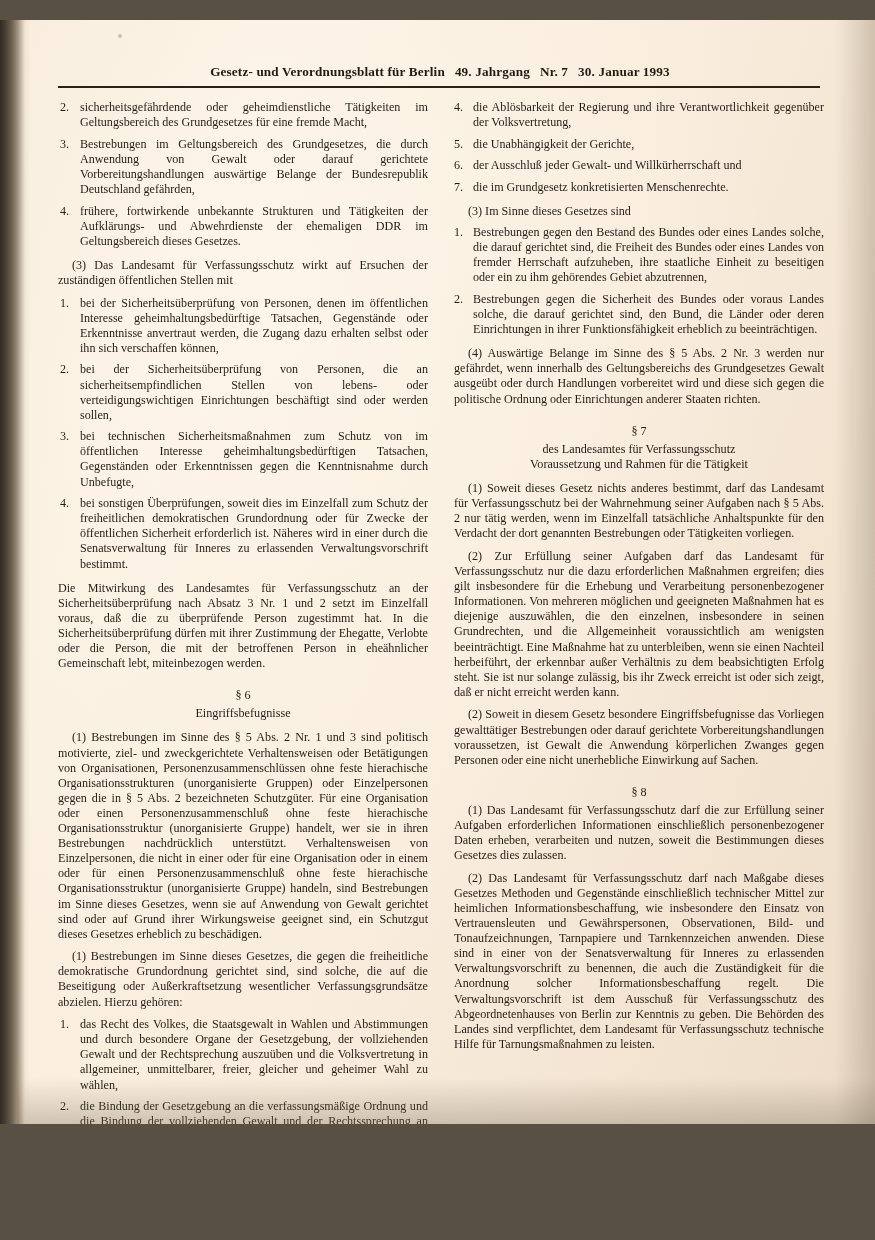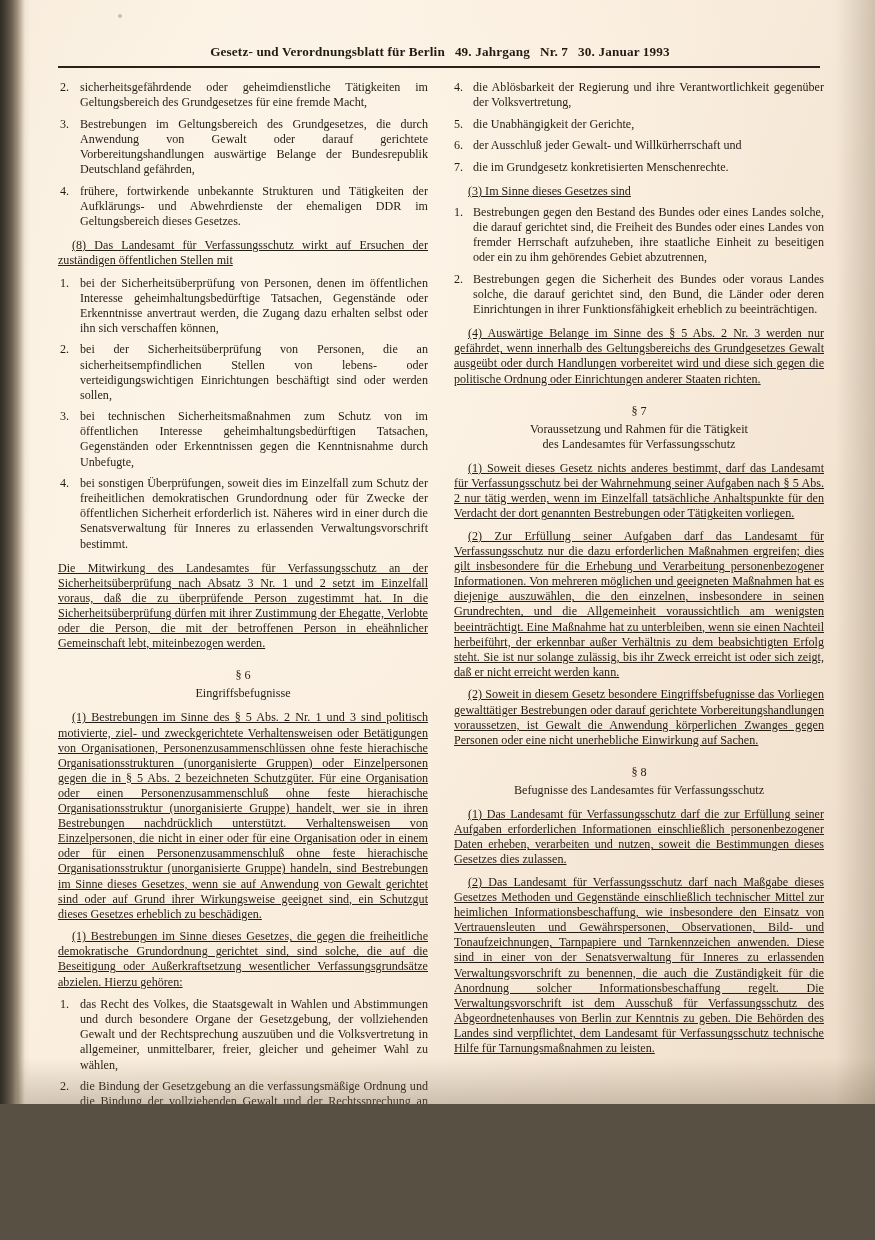--- a/index.html
+++ b/index.html
@@ -16,20 +16,21 @@
 
   
   .scan {
     position: relative;
     width: 875px;
     height: 1104px;
     background:
       radial-gradient(ellipse at 30% 25%, rgba(255,250,240,0.55) 0%, rgba(255,250,240,0) 60%),
       linear-gradient(110deg, #f6e9d8 0%, #fbf0e1 22%, #f9ecdc 55%, #f3e4d2 80%, #ecdcc8 100%);
     overflow: hidden;
+    margin-top: 20px;
   }
   
   .scan-edge {
     position: absolute;
     left: 0; top: 0;
     width: 17px; height: 1240px;
     background: linear-gradient(90deg,#2f2a24 0%, #4a4238 35%, #6d6252 70%, #9c8d77 100%);
     z-index: 5;
   }
   .scan-edge-b {
@@ -112,21 +113,20 @@
     text-justify: inter-word;
     color: #241d15;
     -webkit-hyphens: none;
     hyphens: none;
   }
 
   
   p.para {
     margin: 0 0 7.5px 0;
     text-indent: 14px;
-    text-decoration: underline;
   }
   p.para.flush { text-indent: 0; }
   p.para.tight { margin-bottom: 6px; }
   p.spacer-top { margin-top: 9px; }
 
   
   ol.numlist {
     list-style: none;
     margin: 0 0 7px 0;
     padding: 0;
@@ -203,21 +203,21 @@
           <li>
             <span class="li-num">3.</span>
             <span>Bestrebungen im Geltungsbereich des Grundgesetzes, die durch Anwendung von Gewalt oder darauf gerichtete Vorbereitungshandlungen auswärtige Belange der Bundesrepublik Deutschland gefährden,</span>
           </li>
           <li>
             <span class="li-num">4.</span>
             <span>frühere, fortwirkende unbekannte Strukturen und Tätigkeiten der Aufklärungs- und Abwehrdienste der ehemaligen DDR im Geltungsbereich dieses Gesetzes.</span>
           </li>
         </ol>
 
-        <p class="para spacer-top">(8) Das Landesamt für Verfassungsschutz wirkt auf Ersuchen der zuständigen öffentlichen Stellen mit</p>
+        <p class="para spacer-top">(3) Das Landesamt für Verfassungsschutz wirkt auf Ersuchen der zuständigen öffentlichen Stellen mit</p>
 
         <ol class="numlist">
           <li>
             <span class="li-num">1.</span>
             <span>bei der Sicherheitsüberprüfung von Personen, denen im öffentlichen Interesse geheimhaltungsbedürftige Tatsachen, Gegenstände oder Erkenntnisse anvertraut werden, die Zugang dazu erhalten selbst oder ihn sich verschaffen können,</span>
           </li>
           <li>
             <span class="li-num">2.</span>
             <span>bei der Sicherheitsüberprüfung von Personen, die an sicherheitsempfindlichen Stellen von lebens- oder verteidigungswichtigen Einrichtungen beschäftigt sind oder werden sollen,</span>
           </li>
@@ -287,30 +287,29 @@
           <li>
             <span class="li-num">2.</span>
             <span>Bestrebungen gegen die Sicherheit des Bundes oder voraus Landes solche, die darauf gerichtet sind, den Bund, die Länder oder deren Einrichtungen in ihrer Funktionsfähigkeit erheblich zu beeinträchtigen.</span>
           </li>
         </ol>
 
         <p class="para spacer-top">(4) Auswärtige Belange im Sinne des § 5 Abs. 2 Nr. 3 werden nur gefährdet, wenn innerhalb des Geltungsbereichs des Grundgesetzes Gewalt ausgeübt oder durch Handlungen vorbereitet wird und diese sich gegen die politische Ordnung oder Einrichtungen anderer Staaten richten.</p>
 
         <div class="sec sec-num">§ 7</div>
         <div class="sec-title">
+          <div>des Landesamtes für Verfassungsschutz</div>
           <div>Voraussetzung und Rahmen für die Tätigkeit</div>
-          <div>des Landesamtes für Verfassungsschutz</div>
         </div>
 
         <p class="para">(1) Soweit dieses Gesetz nichts anderes bestimmt, darf das Landesamt für Verfassungsschutz bei der Wahrnehmung seiner Aufgaben nach § 5 Abs. 2 nur tätig werden, wenn im Einzelfall tatsächliche Anhaltspunkte für den Verdacht der dort genannten Bestrebungen oder Tätigkeiten vorliegen.</p>
         <p class="para">(2) Zur Erfüllung seiner Aufgaben darf das Landesamt für Verfassungsschutz nur die dazu erforderlichen Maßnahmen ergreifen; dies gilt insbesondere für die Erhebung und Verarbeitung personenbezogener Informationen. Von mehreren möglichen und geeigneten Maßnahmen hat es diejenige auszuwählen, die den einzelnen, insbesondere in seinen Grundrechten, und die Allgemeinheit voraussichtlich am wenigsten beeinträchtigt. Eine Maßnahme hat zu unterbleiben, wenn sie einen Nachteil herbeiführt, der erkennbar außer Verhältnis zu dem beabsichtigten Erfolg steht. Sie ist nur solange zulässig, bis ihr Zweck erreicht ist oder sich zeigt, daß er nicht erreicht werden kann.</p>
         <p class="para">(2) Soweit in diesem Gesetz besondere Eingriffsbefugnisse das Vorliegen gewalttätiger Bestrebungen oder darauf gerichtete Vorbereitungshandlungen voraussetzen, ist Gewalt die Anwendung körperlichen Zwanges gegen Personen oder eine nicht unerhebliche Einwirkung auf Sachen.</p>
 
         <div class="sec sec-num">§ 8</div>
-        <div class="sec-title">Befugnisse des Landesamtes für Verfassungsschutz</div>
 
         <p class="para">(1) Das Landesamt für Verfassungsschutz darf die zur Erfüllung seiner Aufgaben erforderlichen Informationen einschließlich personenbezogener Daten erheben, verarbeiten und nutzen, soweit die Bestimmungen dieses Gesetzes dies zulassen.</p>
         <p class="para">(2) Das Landesamt für Verfassungsschutz darf nach Maßgabe dieses Gesetzes Methoden und Gegenstände einschließlich technischer Mittel zur heimlichen Informationsbeschaffung, wie insbesondere den Einsatz von Vertrauensleuten und Gewährspersonen, Observationen, Bild- und Tonaufzeichnungen, Tarnpapiere und Tarnkennzeichen anwenden. Diese sind in einer von der Senatsverwaltung für Inneres zu erlassenden Verwaltungsvorschrift zu benennen, die auch die Zuständigkeit für die Anordnung solcher Informationsbeschaffung regelt. Die Verwaltungsvorschrift ist dem Ausschuß für Verfassungsschutz des Abgeordnetenhauses von Berlin zur Kenntnis zu geben. Die Behörden des Landes sind verpflichtet, dem Landesamt für Verfassungsschutz technische Hilfe für Tarnungsmaßnahmen zu leisten.</p>
 
       </div>
 
     </div>
 
     <div class="dot" style="left:399px; top:713px;"></div>
     <div class="dot" style="left:285px; top:1210px;"></div>

